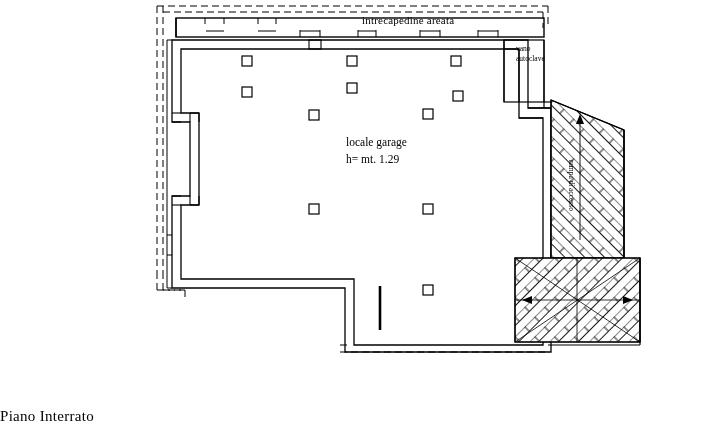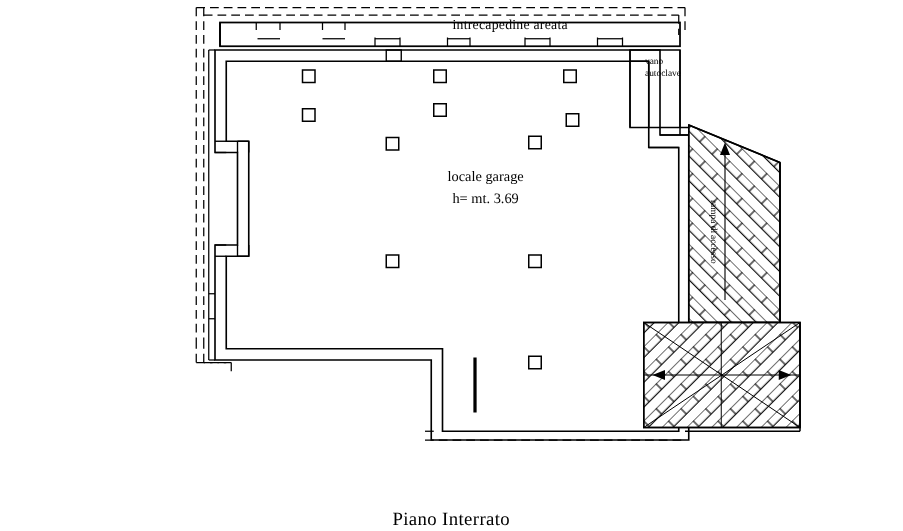--- a/index.html
+++ b/index.html
@@ -41,42 +41,41 @@
     font-size: 11px;
     letter-spacing: 0.2px;
   }
   .lbl-vano {
     left: 516px;
     top: 44px;
     font-size: 7.5px;
     line-height: 1.35;
   }
   .lbl-garage {
-    left: 358px;
+    left: 346px;
     top: 134px;
     font-size: 11.5px;
     line-height: 1.45;
-    text-align: center;
+    text-align: left;
   }
   .lbl-rampa {
     left: 566px;
     top: 160px;
     font-size: 7.5px;
     writing-mode: vertical-rl;
     text-orientation: mixed;
     line-height: 1.35;
   }
   .lbl-rampa .rampa-line2 {
     display: inline-block;
   }
   .lbl-title {
     left: 0;
     top: 408px;
     width: 722px;
-    text-align: center;
     font-size: 15px;
     letter-spacing: 0.3px;
   }
 </style>
 </head>
 <body>
 
 <div id="plan-root">
 
   <svg class="plan" viewBox="0 0 722 425">
@@ -256,21 +255,21 @@
 
   <div class="lbl lbl-areata">intrecapedine areata</div>
 
   <div class="lbl lbl-vano">
     <div>vano</div>
     <div>autoclave</div>
   </div>
 
   <div class="lbl lbl-garage">
     <div>locale garage</div>
-    <div>h= mt. 3.69</div>
+    <div>h= mt. 1.29</div>
   </div>
 
   <div class="lbl lbl-rampa">
     <span>rampa di</span>
     <span class="rampa-line2">accesso</span>
   </div>
 
   <div class="lbl lbl-title">Piano Interrato</div>
 
 </div>

